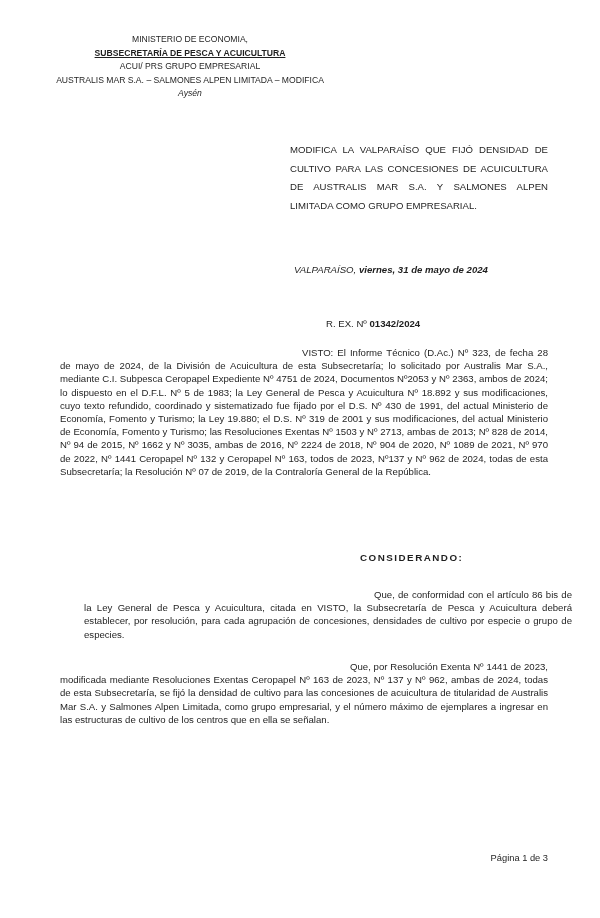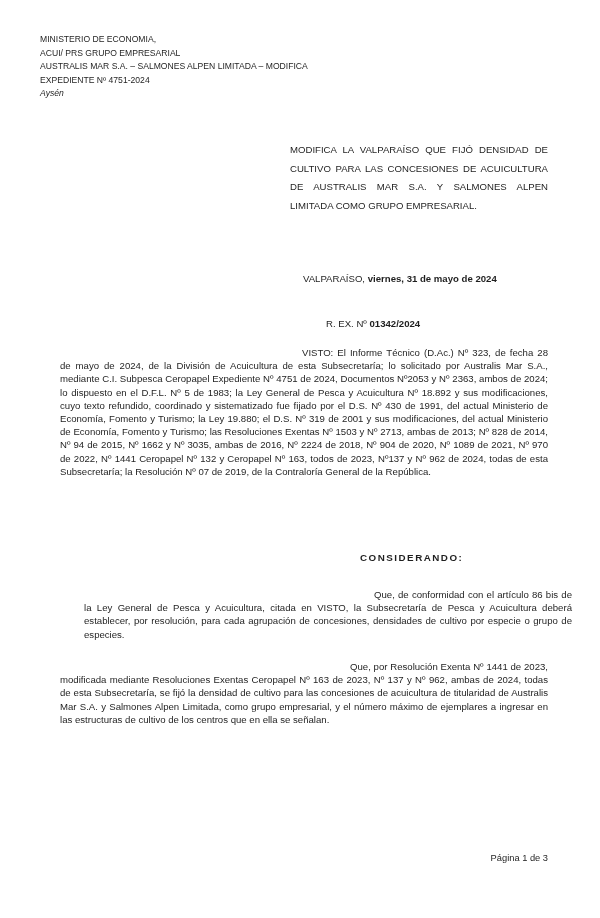--- a/index.html
+++ b/index.html
@@ -8,39 +8,41 @@
     width: 600px;
     height: 918px;
     background: #ffffff;
     color: #1f1f1f;
     font-family: "Liberation Sans", sans-serif;
     overflow: hidden;
   }
   .letterhead {
     position: absolute;
     top: 33px; left: 40px; width: 300px;
+    text-align: center;
     font-size: 8.6px;
     line-height: 13.5px;
   }
   .lh-bold-underline { font-weight: bold; text-decoration: underline; }
   .lh-italic { font-style: italic; }
   .subject {
     position: absolute;
     top: 141px; left: 290px; width: 258px;
     margin: 0;
     font-size: 9.6px;
     line-height: 18.5px;
     text-align: justify;
   }
   .dateline {
     position: absolute;
     top: 256px; left: 60px; width: 488px;
-    margin: 16px; padding-left: 227px;
+    margin: 7px; padding-left: 227px;
     font-size: 9.6px; line-height: 13px;
     box-sizing: border-box;
+    font-style: italic;
   }
   .rex-line {
     position: absolute;
     top: 301px; left: 60px; width: 488px;
     margin: 16px; padding-left: 250px;
     font-size: 9.6px; line-height: 13px;
     box-sizing: border-box;
   }
   .visto {
     position: absolute;
@@ -78,23 +80,23 @@
   }
   b { font-weight: bold; }
 </style>
 </head>
 <body>
 
 <div class="page">
 
   <div class="letterhead">
     <div>MINISTERIO DE ECONOMIA,</div>
+    <div class="lh-bold-underline">SUBSECRETARÍA DE PESCA Y ACUICULTURA</div>
     <div>ACUI/ PRS GRUPO EMPRESARIAL</div>
     <div>AUSTRALIS MAR S.A. – SALMONES ALPEN LIMITADA – MODIFICA</div>
-    <div>EXPEDIENTE Nº 4751-2024</div>
     <div class="lh-italic">Aysén</div>
   </div>
 
   <p class="subject">MODIFICA LA VALPARAÍSO QUE FIJÓ DENSIDAD DE CULTIVO PARA LAS CONCESIONES DE ACUICULTURA DE AUSTRALIS MAR S.A. Y SALMONES ALPEN LIMITADA COMO GRUPO EMPRESARIAL.</p>
 
   <p class="dateline">
     <span>VALPARAÍSO,</span>
     <b>viernes, 31 de mayo de 2024</b>
   </p>
 

